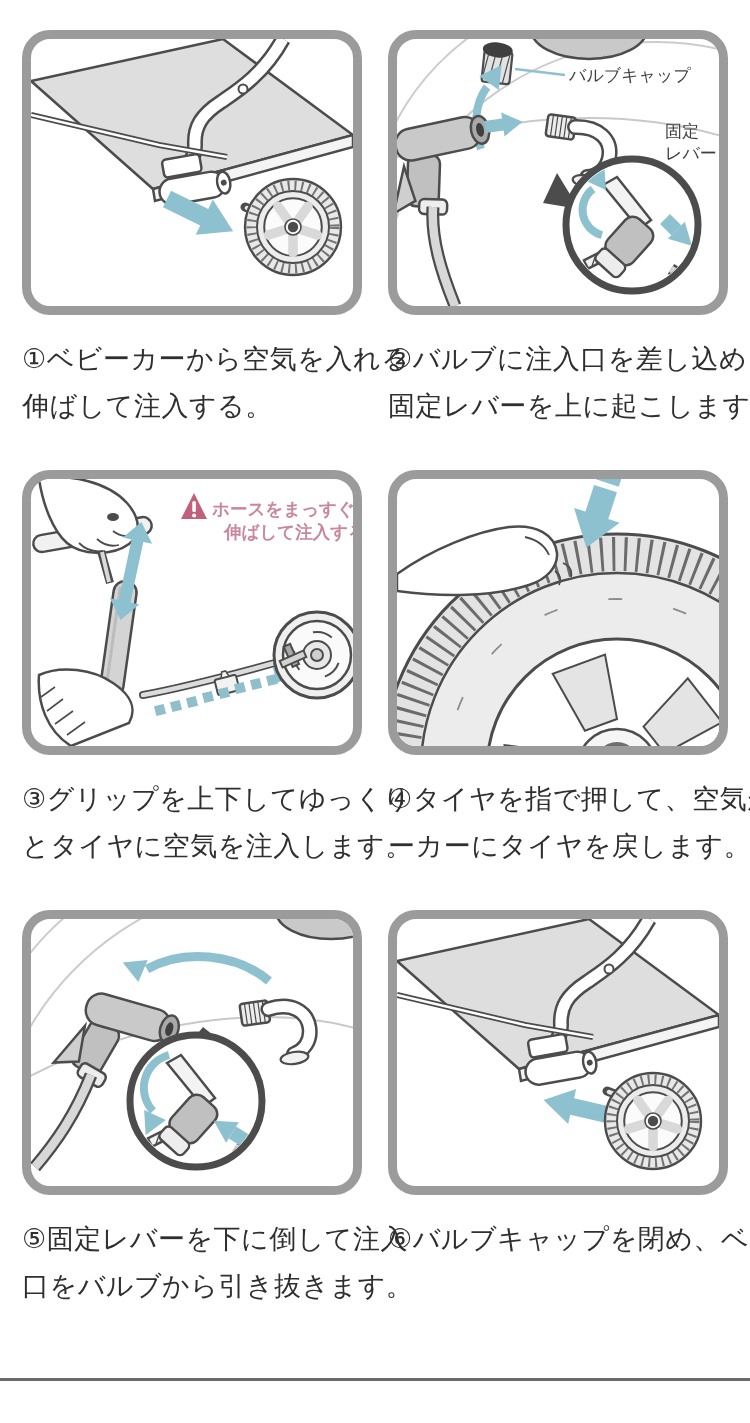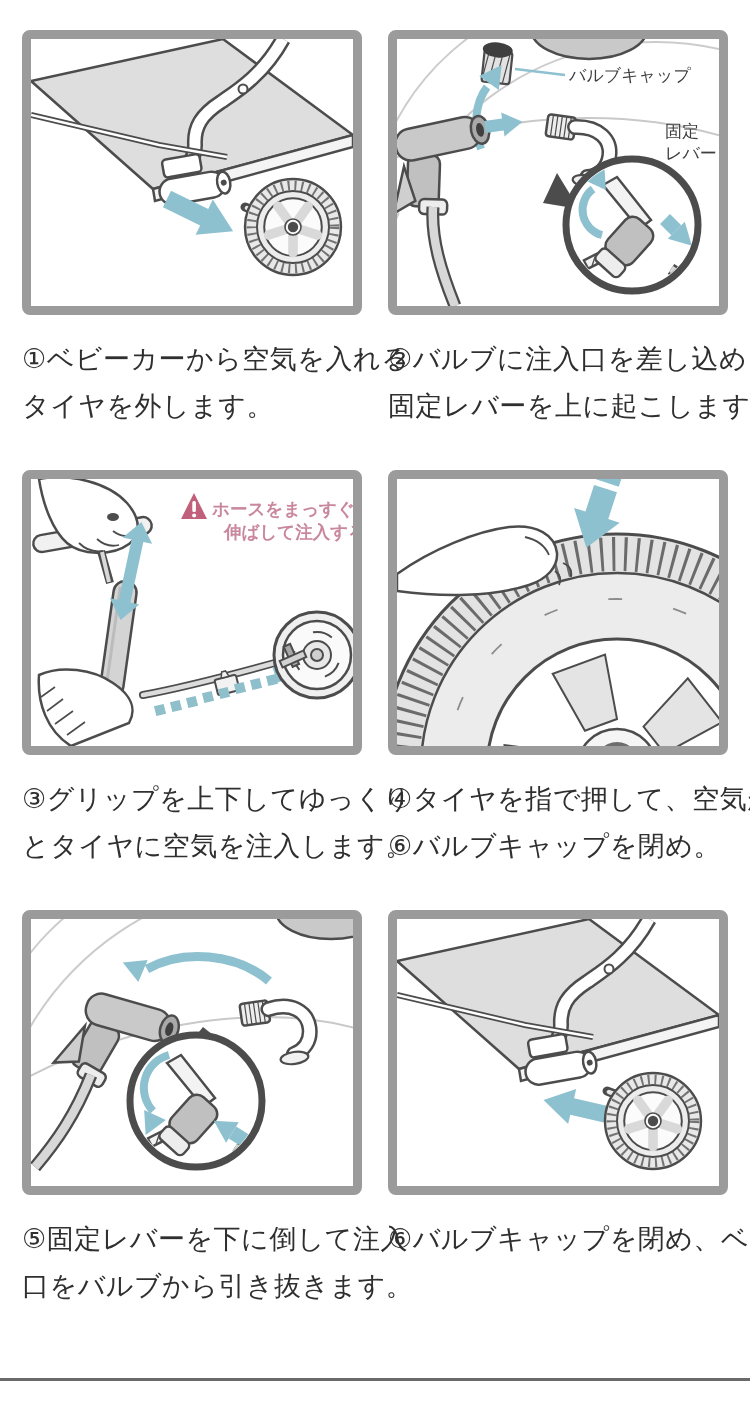--- a/index.html
+++ b/index.html
@@ -10,21 +10,21 @@
   }
   .steps{
     display:grid;
     grid-template-columns:340px 340px;
     column-gap:26px;
     padding:30px 22px 0 22px;
   }
   .step-cell{margin-bottom:40px;}
   .panel{
     box-sizing:border-box;width:340px;height:285px;
-    border:9px solid #9b9b9b;border-radius:8px;
+    border:9px solid #9b9b9b;border-radius:28px;
     background:#ffffff;overflow:hidden;margin:0;
   }
   .panel svg{display:block;width:322px;height:267px;}
   .caption{
     margin:21px 0 0 0;
     font-size:27px;line-height:47px;letter-spacing:0.5px;
     color:#2f2f2f;
   }
   .caption span{display:block;white-space:nowrap;}
   .divider{
@@ -122,21 +122,21 @@
         <g transform="translate(136,160) rotate(26) scale(1.15)">
             <use href="#arrow-lg"></use>
           </g>
         <g transform="translate(262,188) scale(0.8)">
             <use href="#g-wheel"></use>
           </g>
       </svg>
     </figure>
     <p class="caption">
       <span>①ベビーカーから空気を入れる</span>
-      <span>タイヤを外します。</span>
+      <span>伸ばして注入する。</span>
     </p>
   </section>
 
   <section class="step-cell">
     <figure class="panel">
       <svg viewBox="0 0 322 267">
         <g>
           <path d="M -30,200 A 250 250 0 0 1 210,-50" stroke="#cccccc" stroke-width="2" fill="none"></path>
           <path d="M -20,267 A 280 280 0 0 1 322,10" stroke="#cccccc" stroke-width="2" fill="none"></path>
           <path d="M -10,150 C 90,100 220,92 335,128" stroke="#ffffff" stroke-width="55" fill="none"></path>
@@ -293,21 +293,21 @@
           <path d="M 158,92 q 8,6 4,14 M 166,84 q 10,4 8,14" stroke="#4c4c4c" stroke-width="1.8" fill="none"></path>
         </g>
         <g transform="translate(198,42) rotate(18)">
           <rect x="-12" y="-56" width="24" height="16" fill="#8ec1cf"></rect>
           <polygon points="-12,-34 12,-34 12,-6 24,-6 0,28 -24,-6 -12,-6" fill="#8ec1cf"></polygon>
         </g>
       </svg>
     </figure>
     <p class="caption">
       <span>④タイヤを指で押して、空気が</span>
-      <span>⑥バルブキャップを閉め。</span>
+      <span>ーカーにタイヤを戻します。</span>
     </p>
   </section>
 
   <section class="step-cell">
     <figure class="panel">
       <svg viewBox="0 0 322 267">
         <g>
           <path d="M -30,80 A 260 260 0 0 1 250,-60" stroke="#cccccc" stroke-width="2" fill="none"></path>
           <path d="M -40,220 A 300 300 0 0 1 330,-30" stroke="#cccccc" stroke-width="2" fill="none"></path>
           <path d="M -10,190 C 100,130 230,110 335,140" stroke="#ffffff" stroke-width="55" fill="none"></path>

